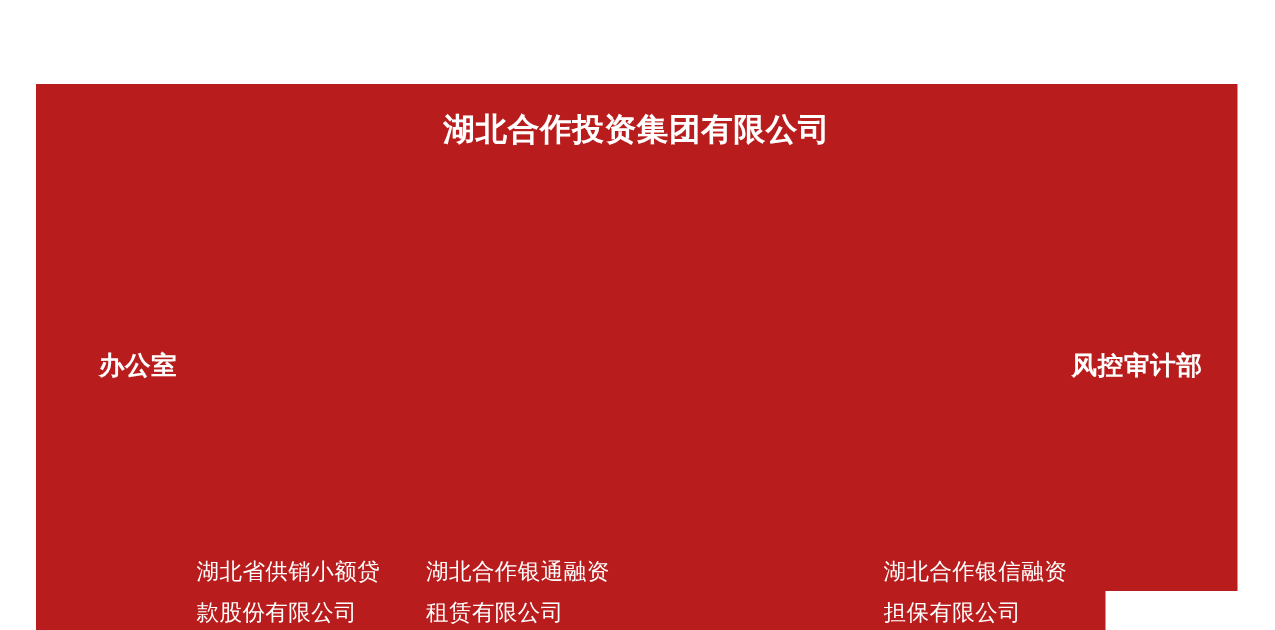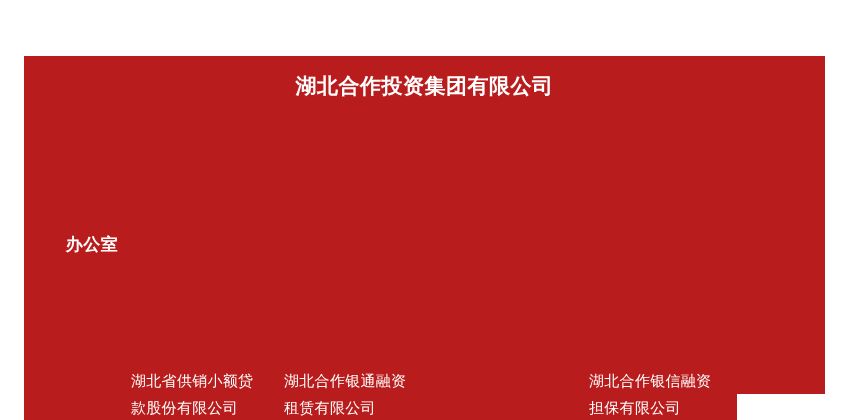--- a/index.html
+++ b/index.html
@@ -93,20 +93,21 @@
 </style>
 </head>
 <body>
 
 <div id="org-panel" style="background: #b91c1c; margin-top: 41px;">
 
   <div id="root-node">湖北合作投资集团有限公司</div>
 
   <div id="department-row">
     <div class="department-node" style="left: 68px;">办公室</div>
+    <div class="department-node" style="left: 734px;">风控审计部</div>
   </div>
 
   <div id="subsidiary-row">
     <div class="subsidiary-node" style="left: 172px;">湖北省供销小额贷款股份有限公司</div>
     <div class="subsidiary-node" style="left: 325px;">湖北合作银通融资租赁有限公司</div>
     <div class="subsidiary-node" style="left: 630px;">湖北合作银信融资担保有限公司</div>
   </div>
 
   <div id="corner-notch" style="background: rgb(255, 255, 255);"></div>
 

